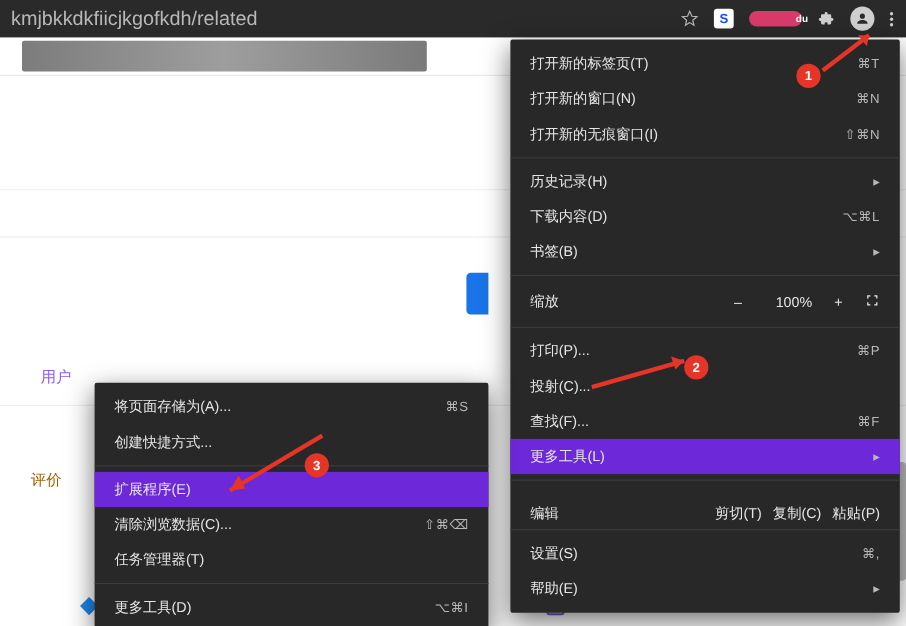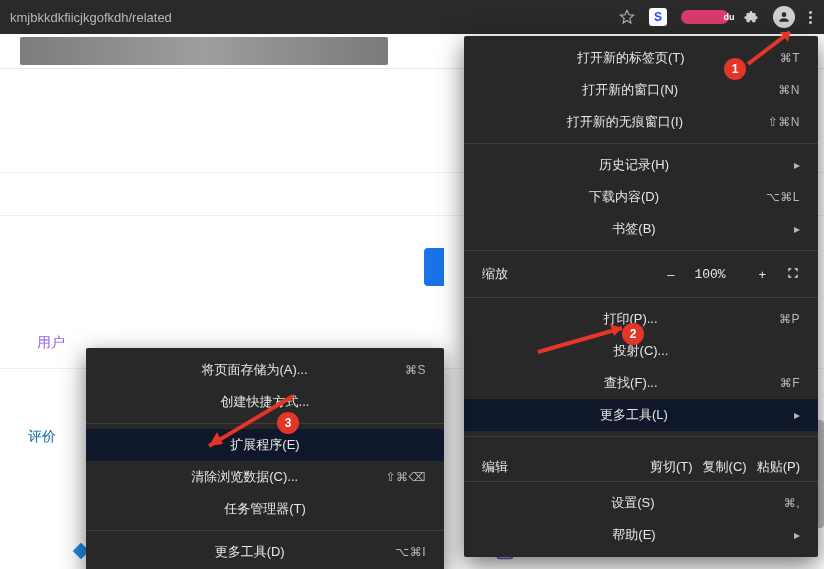--- a/index.html
+++ b/index.html
@@ -16,21 +16,21 @@
     height: 34px;
     background: #2a2a2a;
     display: flex;
     align-items: center;
     color: #b8b8b8;
     padding: 0 6px;
   }
   .addr {
     flex: 1;
     color: #b8b8b8;
-    font-size: 13px;
+    font-size: 18px;
     padding-left: 4px;
   }
   .bar-icons { display: flex; align-items: center; gap: 14px; padding-right: 6px; }
   .bar-icons span { display: inline-flex; align-items: center; justify-content: center; }
   .star-ic svg { width: 16px; height: 16px; fill: #b8b8b8; }
   .s-badge {
     width: 18px; height: 18px; background: #fff; border-radius: 3px;
     color: #1a4fff; font-weight: 900; font-size: 12px;
     display: flex; align-items: center; justify-content: center;
   }
@@ -50,21 +50,21 @@
 
   
   .page-bg { position: absolute; left: 0; top: 34px; right: 0; bottom: 0; }
   .gray-strip { position: absolute; left: 20px; top: 3px; width: 368px; height: 28px;
     background: linear-gradient(90deg,#7c7c7c,#9e9e9e,#7a7a7a); border-radius: 2px; filter: blur(0.3px); }
   .white-block { position: absolute; left: 0; top: 34px; width: 100%; height: 88px; background: #fff; border-top: 1px solid #e8e8e8; }
   .row1 { position: absolute; left: 0; top: 138px; width: 100%; height: 44px; background: #fff; border-top: 1px solid #eee; border-bottom: 1px solid #eee; }
   .blue-btn { position: absolute; right: 380px; top: 214px; width: 20px; height: 38px; background: #1a73e8; border-radius: 4px 0 0 4px; }
   .label-user { position: absolute; left: 6px; top: 300px; color: #8b5cf6; font-size: 14px; margin-left: 31px; }
   .row2 { position: absolute; left: 0; top: 334px; width: 100%; height: 44px; background: #fff; border-top: 1px solid #eee; }
-  .label-rate { position: absolute; left: 28px; top: 394px; color: #0369a1; font-size: 14px; }
+  .label-rate { position: absolute; left: 28px; top: 394px; color: #a16207; font-size: 14px; }
   .bottom-icons { position: absolute; left: 70px; top: 506px; display: flex; gap: 190px; }
   .bottom-icons span { width: 22px; height: 22px; display: inline-block; }
   .watermark { position: absolute; right: 26px; bottom: 16px; color: #999; font-size: 14px; }
   .scrollbar { position: absolute; right: 0; top: 386px; width: 9px; height: 108px; background: #bdbdbd; border-radius: 4px; }
 
   
   .main-menu {
     position: absolute; right: 6px; top: 36px;
     width: 354px;
     background: #282828;
@@ -74,31 +74,31 @@
     padding: 6px 0;
     z-index: 50;
   }
   .mitem {
     display: flex; align-items: center;
     height: 32px;
     padding: 0 18px;
     font-size: 13px;
     position: relative;
   }
-  .mitem .lbl { flex: 1; text-align: center; }
+  .mitem .lbl { flex: 1; }
   .mitem .sc { color: #b8b8b8; font-size: 12px; letter-spacing: .5px; }
   .mitem .chev { color: #b8b8b8; font-size: 12px; margin-left: 8px; }
-  .mitem.highlight { background: #0f172a; }
+  .mitem.highlight { background: #6d28d9; }
   .sep { height: 1px; background: #3d3d3d; margin: 5px 0; }
   .zoom-row {
     display: flex; align-items: center; height: 36px; padding: 0 18px;
   }
   .zoom-row .lbl { flex: 1; }
   .zoom-ctrl { display: flex; align-items: center; gap: 20px; color: #e6e6e6; }
-  .zoom-ctrl .pct { min-width: 44px; text-align: left; font-family: Liberation Mono, monospace; }
+  .zoom-ctrl .pct { min-width: 44px; text-align: right; }
   .fs-ic svg { width: 14px; height: 14px; fill: #e6e6e6; }
   .edit-row {
     display: flex; align-items: flex-end; height: 34px; padding: 0 18px;
   }
   .edit-row .lbl { flex: 1; }
   .edit-row .acts { display: flex; gap: 10px; }
 
   
   .sub-menu {
     position: absolute; left: 86px; top: 348px;

